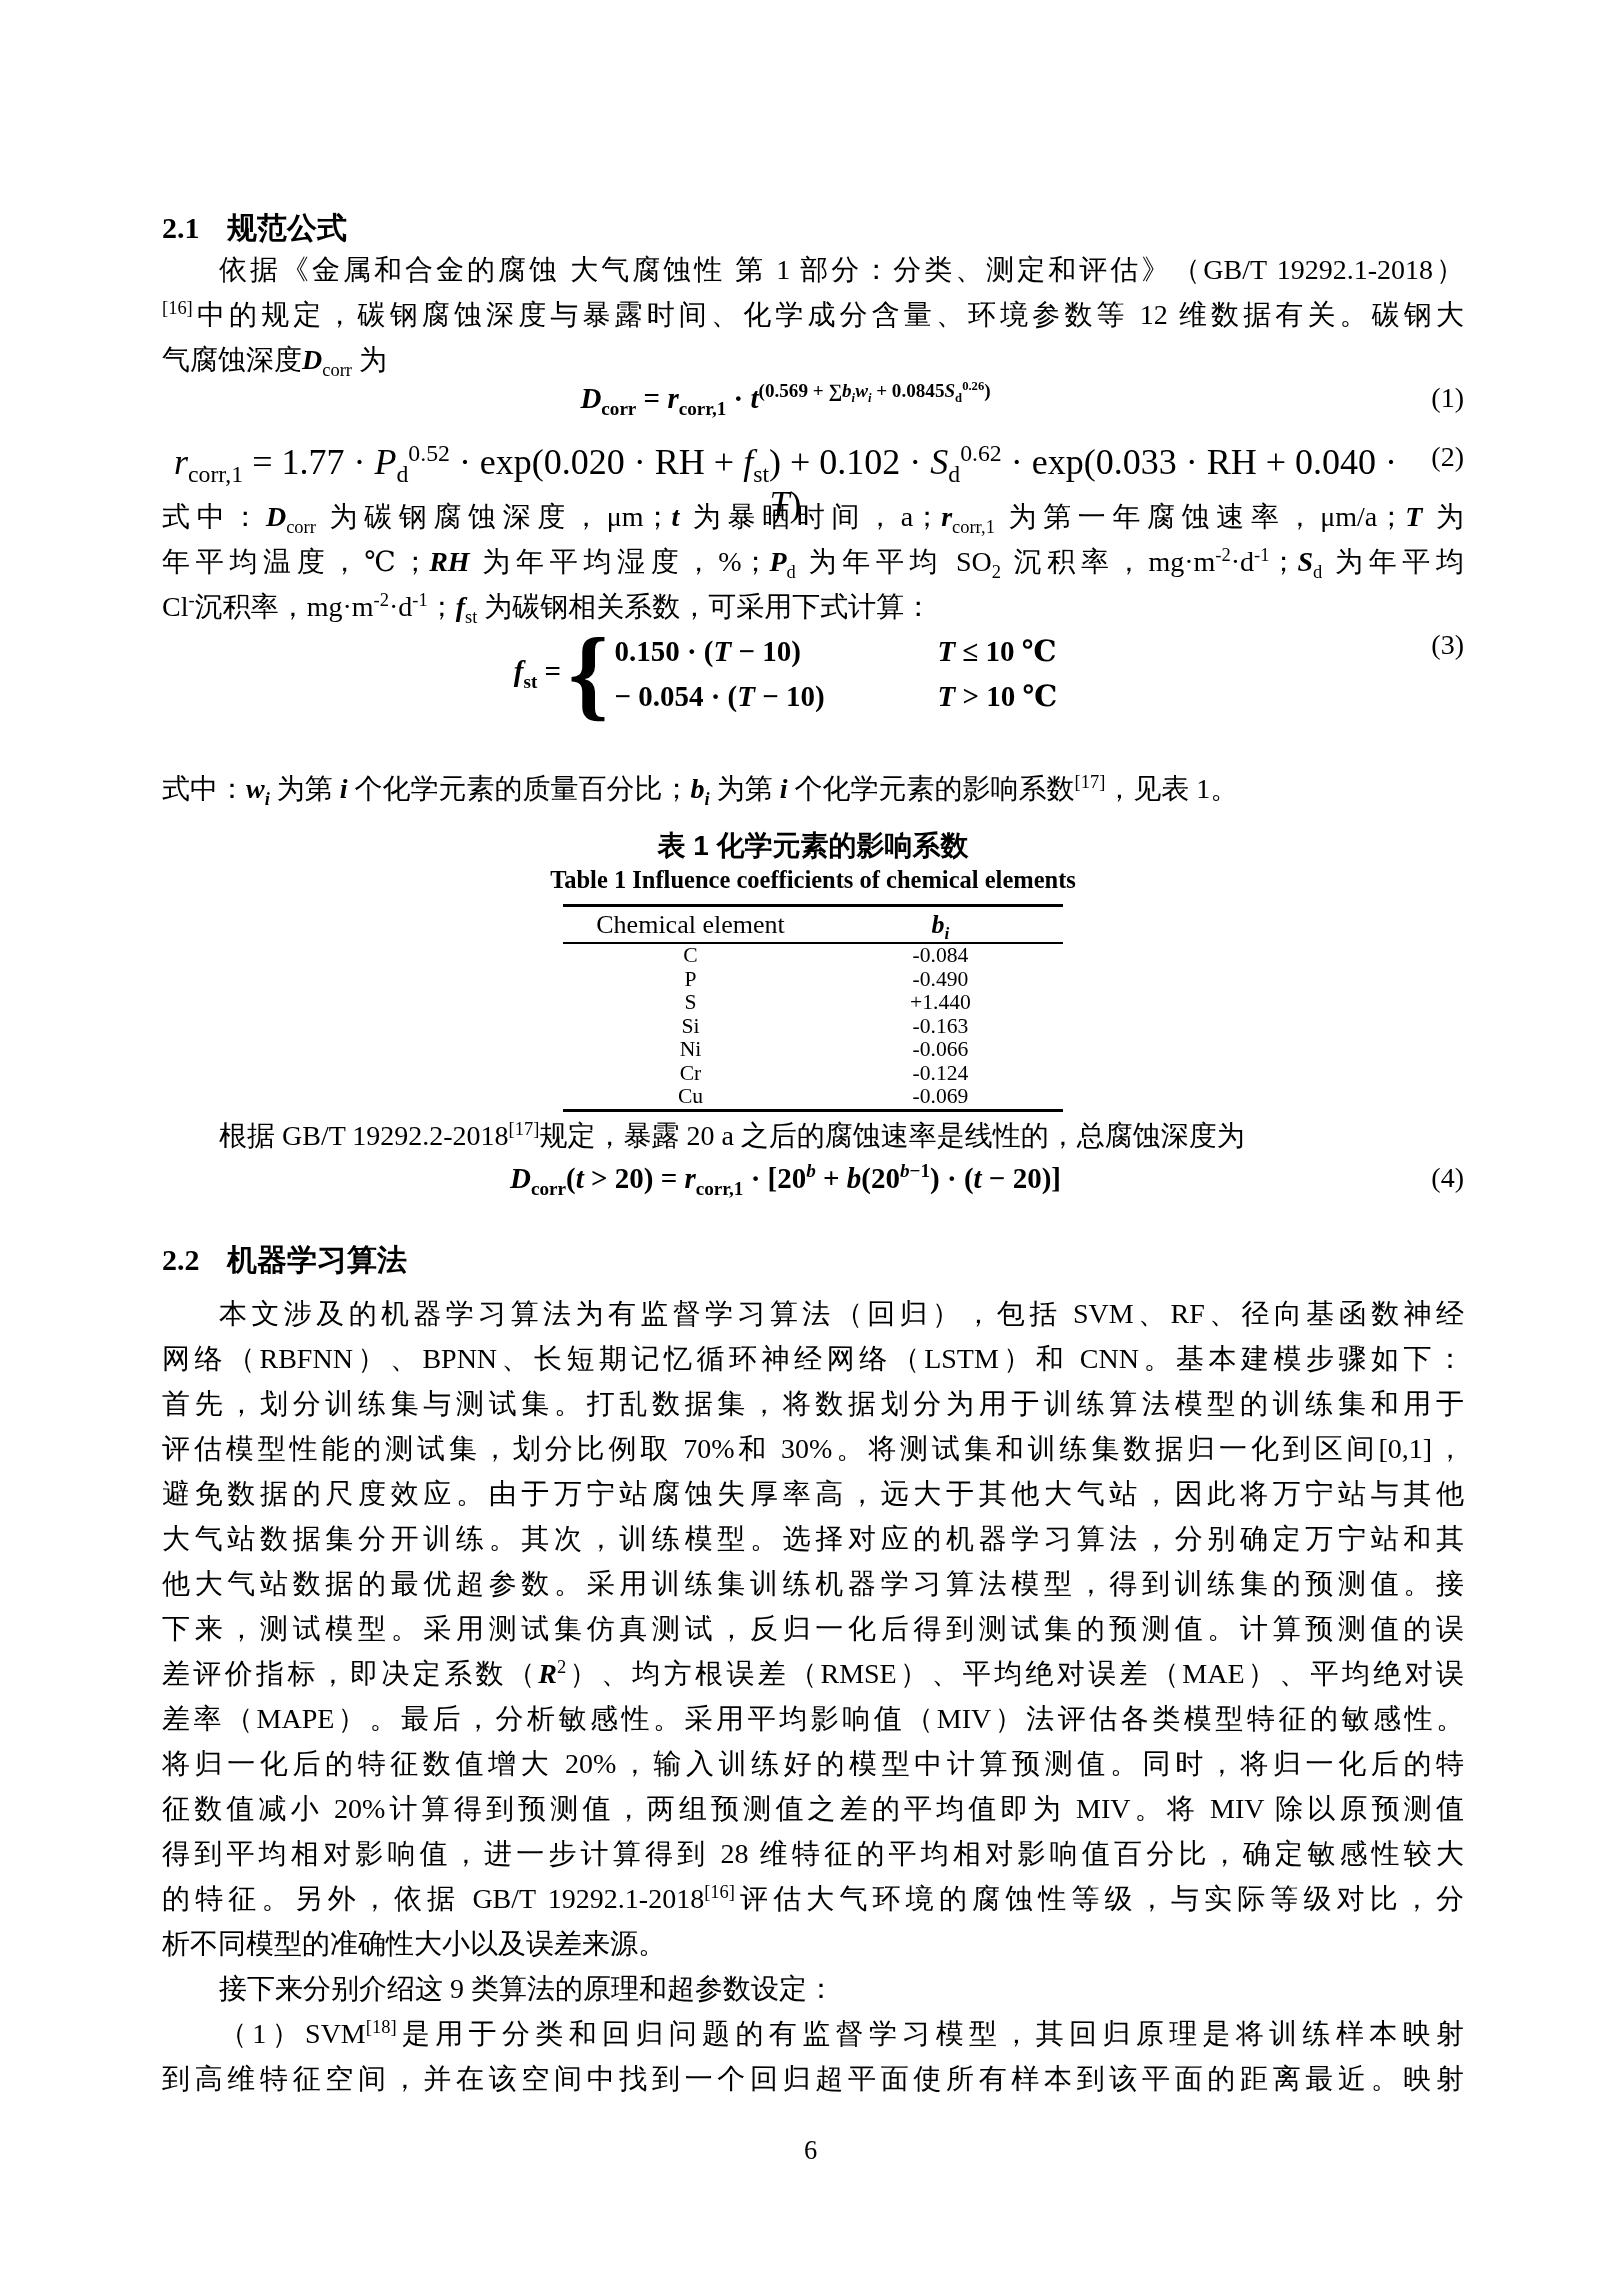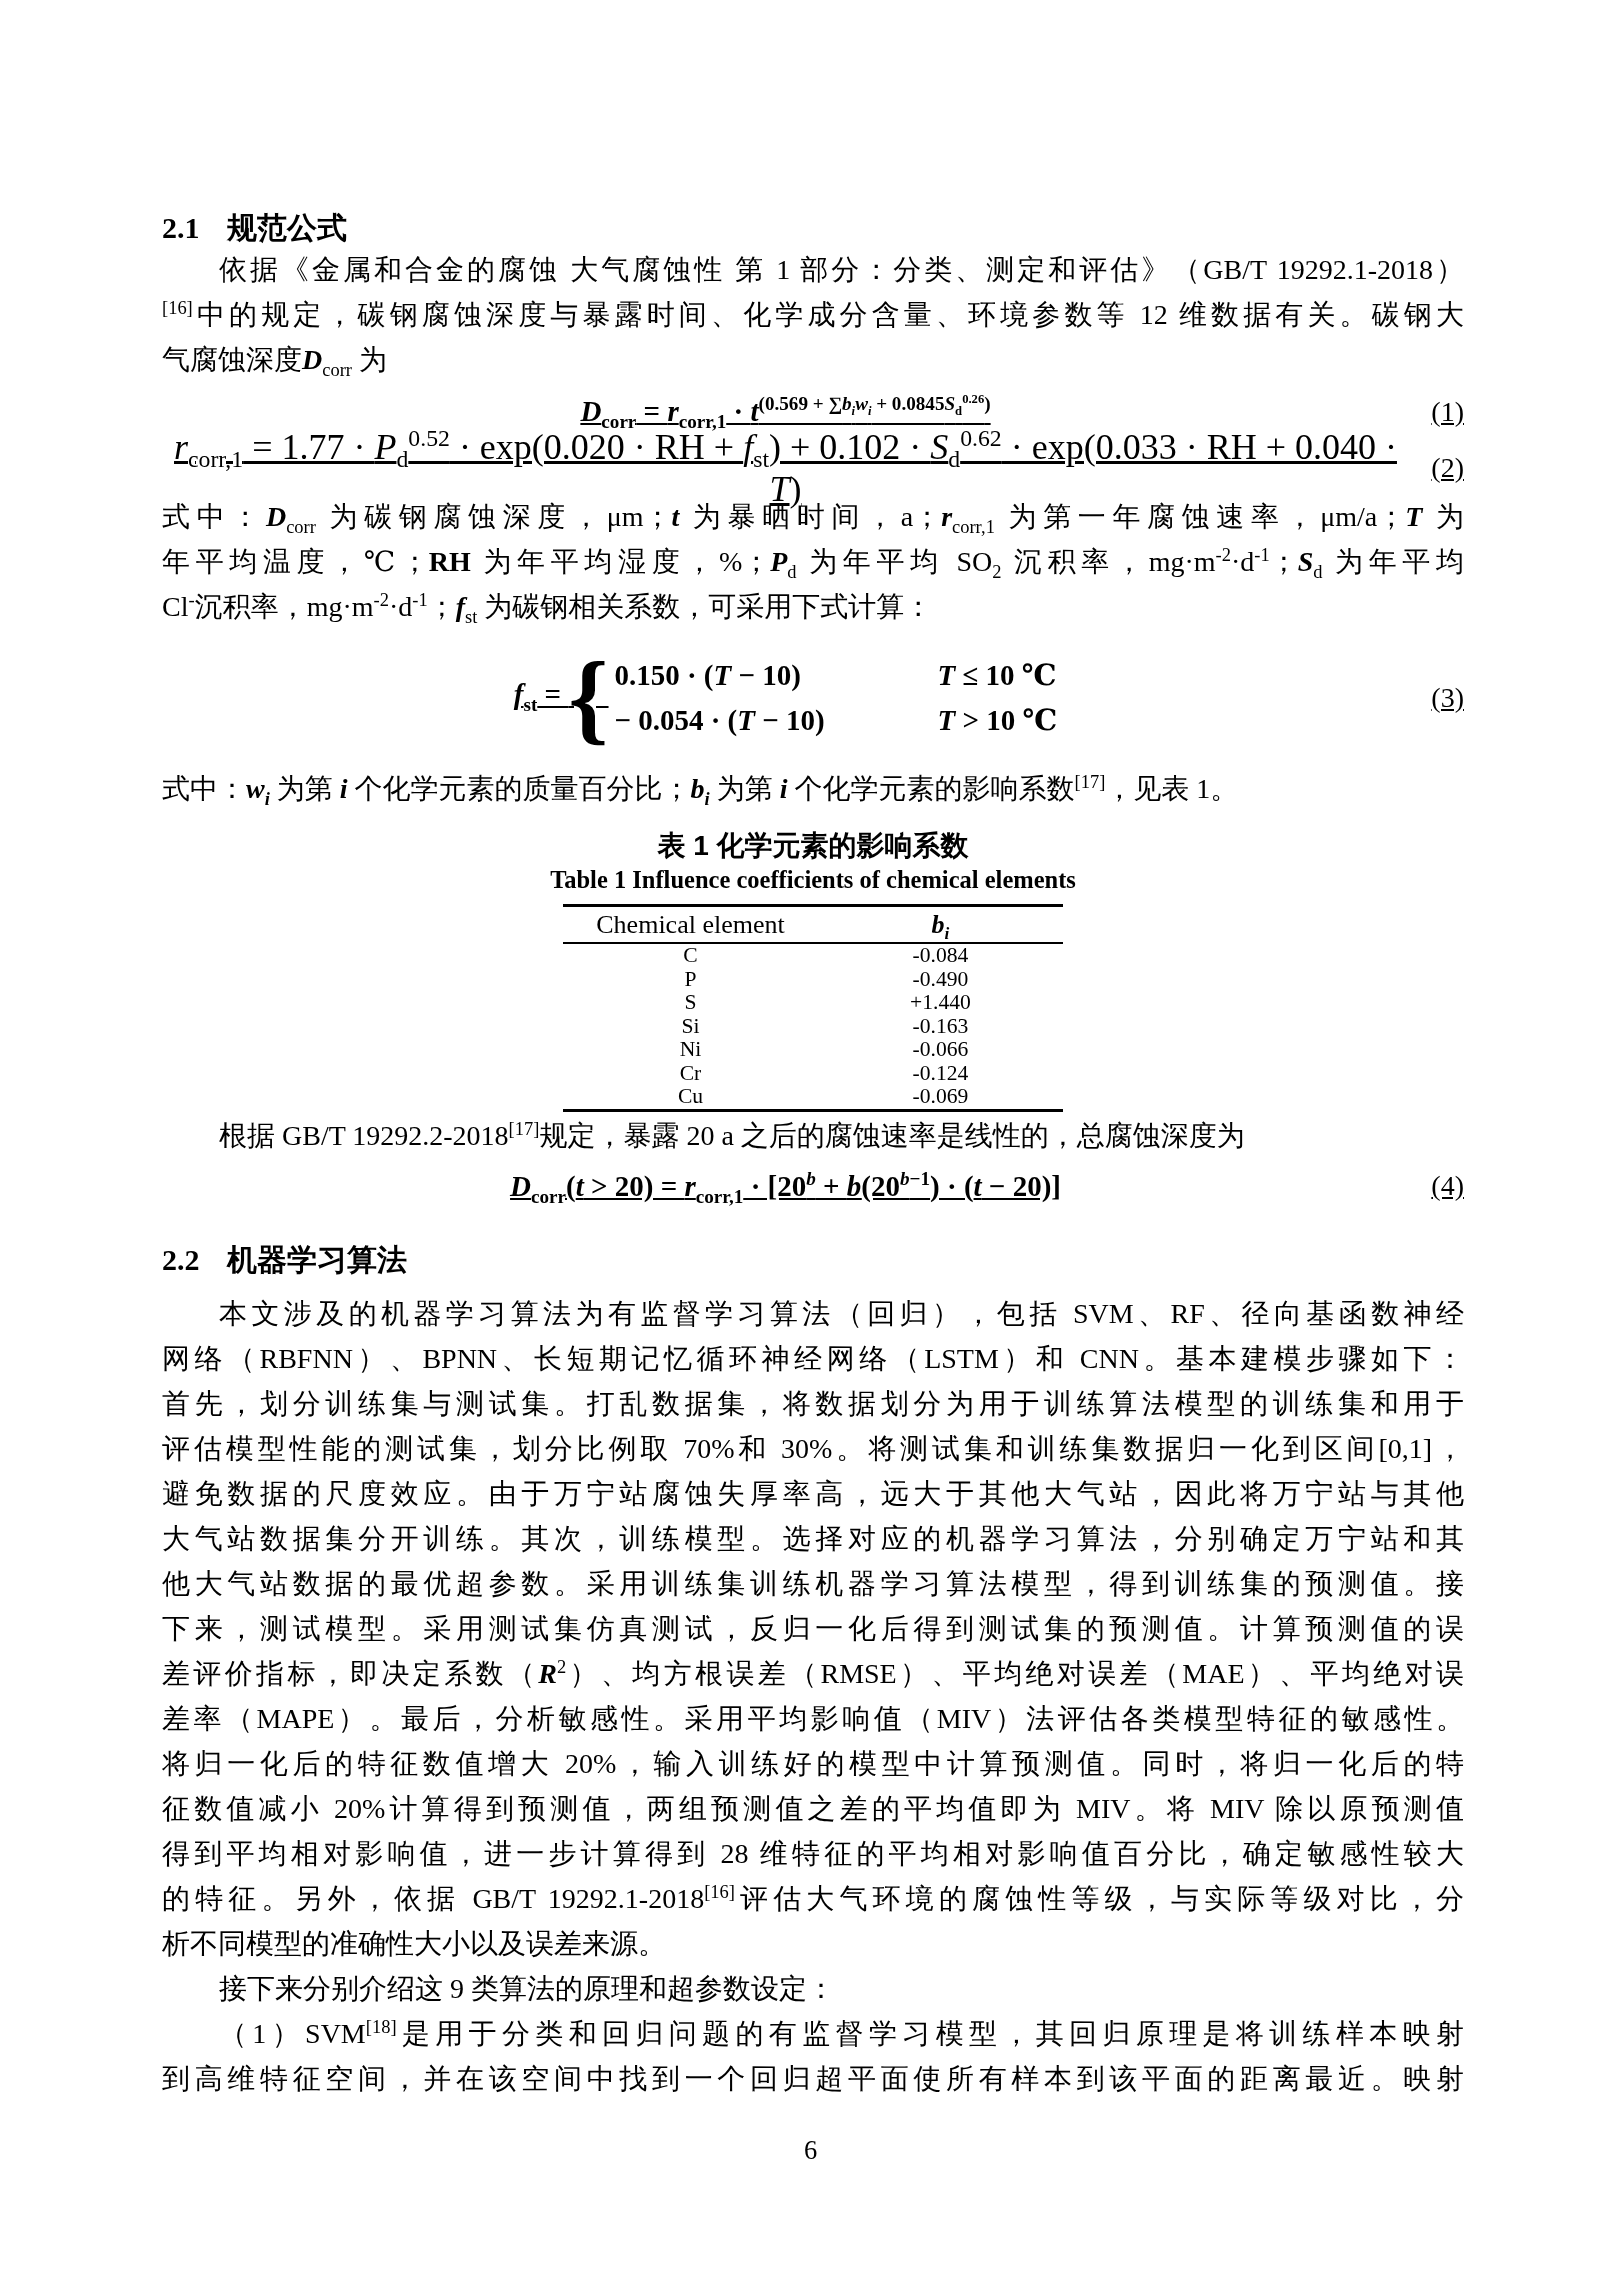--- a/index.html
+++ b/index.html
@@ -16,26 +16,26 @@
   .sec-heading .num{font-family:"Liberation Serif","DejaVu Serif",serif;margin-right:27.4px;}
 
   
   .pline{font-size:28px;line-height:45px;height:45px;overflow:hidden;
     text-align:justify;text-align-last:justify;}
   .pline.left{text-align-last:left;}
   .pline.ind{text-indent:57px;}
 
   
   .v{font-style:italic;font-weight:bold;}
-  .bu{font-weight:bold;}
+  .bu{font-weight:bold;font-style:italic;}
   .sup{font-size:66%;vertical-align:super;line-height:0;}
   .sub{font-size:66%;vertical-align:sub;line-height:0;}
 
   
-  .eqrow{display:flex;align-items:center;text-decoration:underline;}
+  .eqrow{display:flex;align-items:flex-start;}
   .eqbody{flex:1;text-align:center;font-size:29px;font-weight:bold;}
   .eqbody.light{font-weight:normal;}
   .eqbody.light .v{font-weight:normal;}
   .eqlabel{width:55px;text-align:right;font-size:28px;font-weight:normal;}
   #eq1{height:59px;}
   #eq2{height:53px;}
   #eq2 .eqbody{font-size:36px;}
   #eq3{height:137px;}
   #eq4{height:49px;margin-top:3.9px;}
   .cases-brace{font-weight:bold;font-size:102px;line-height:0;vertical-align:middle;

